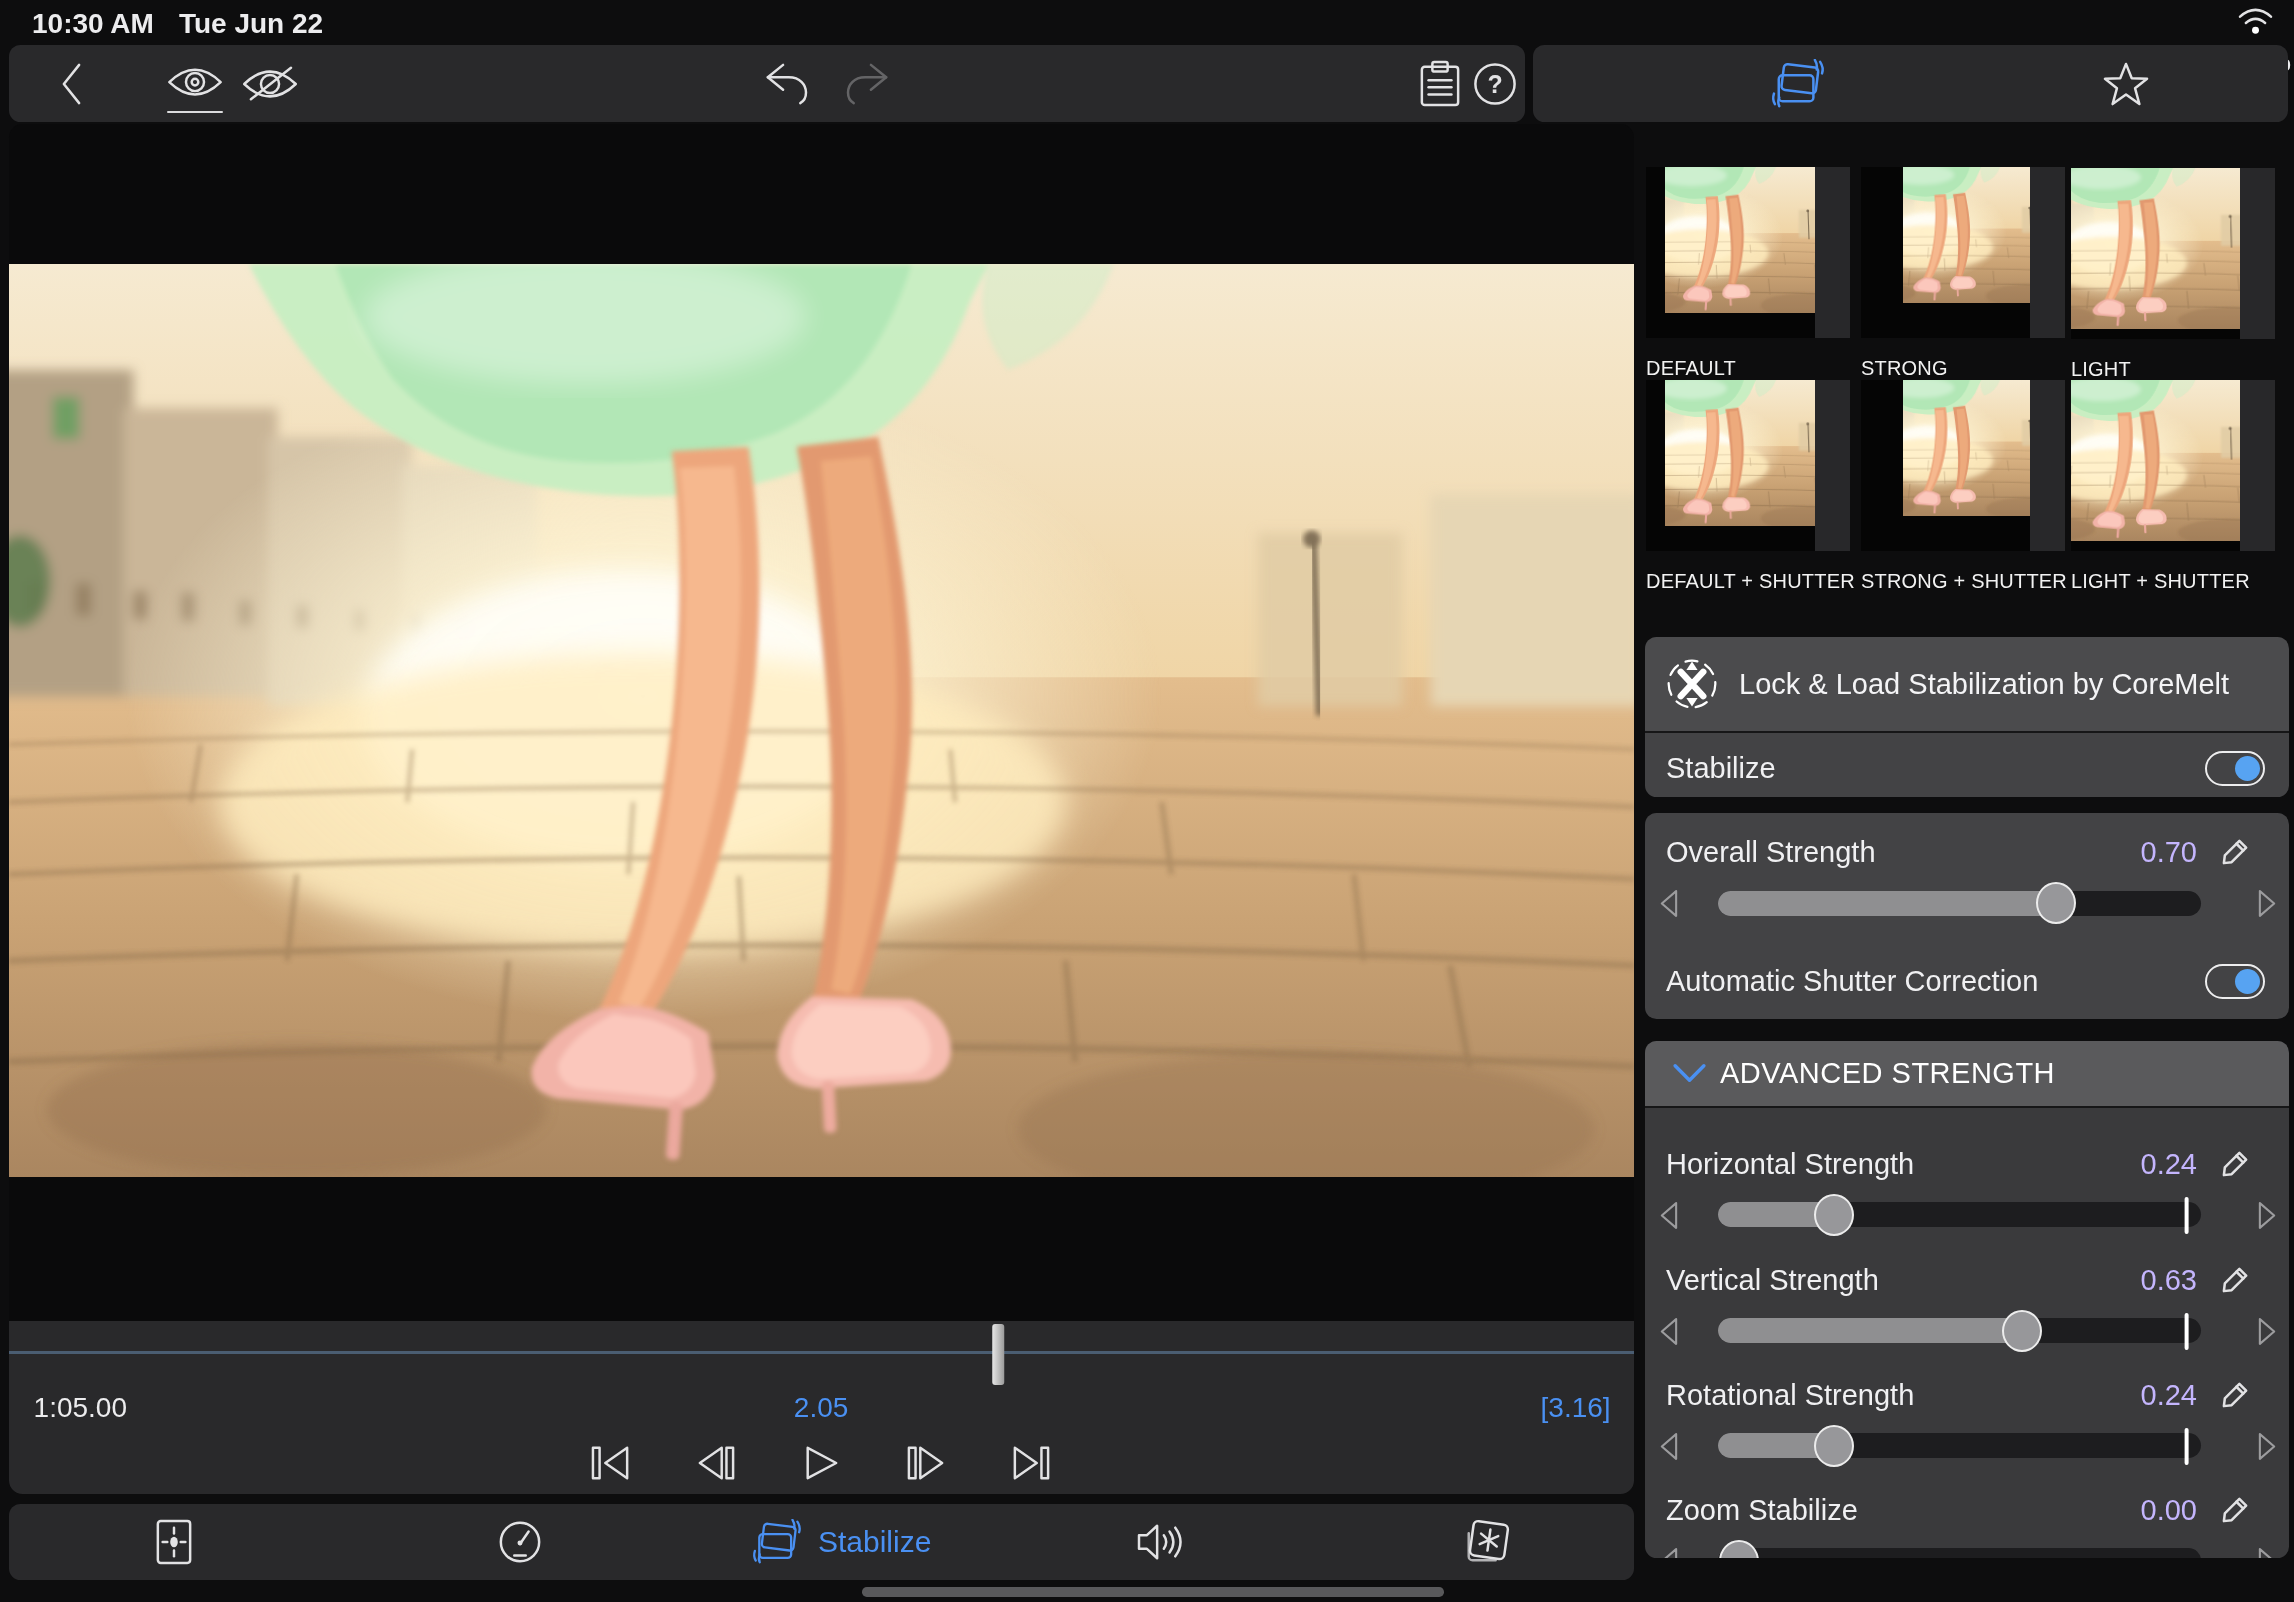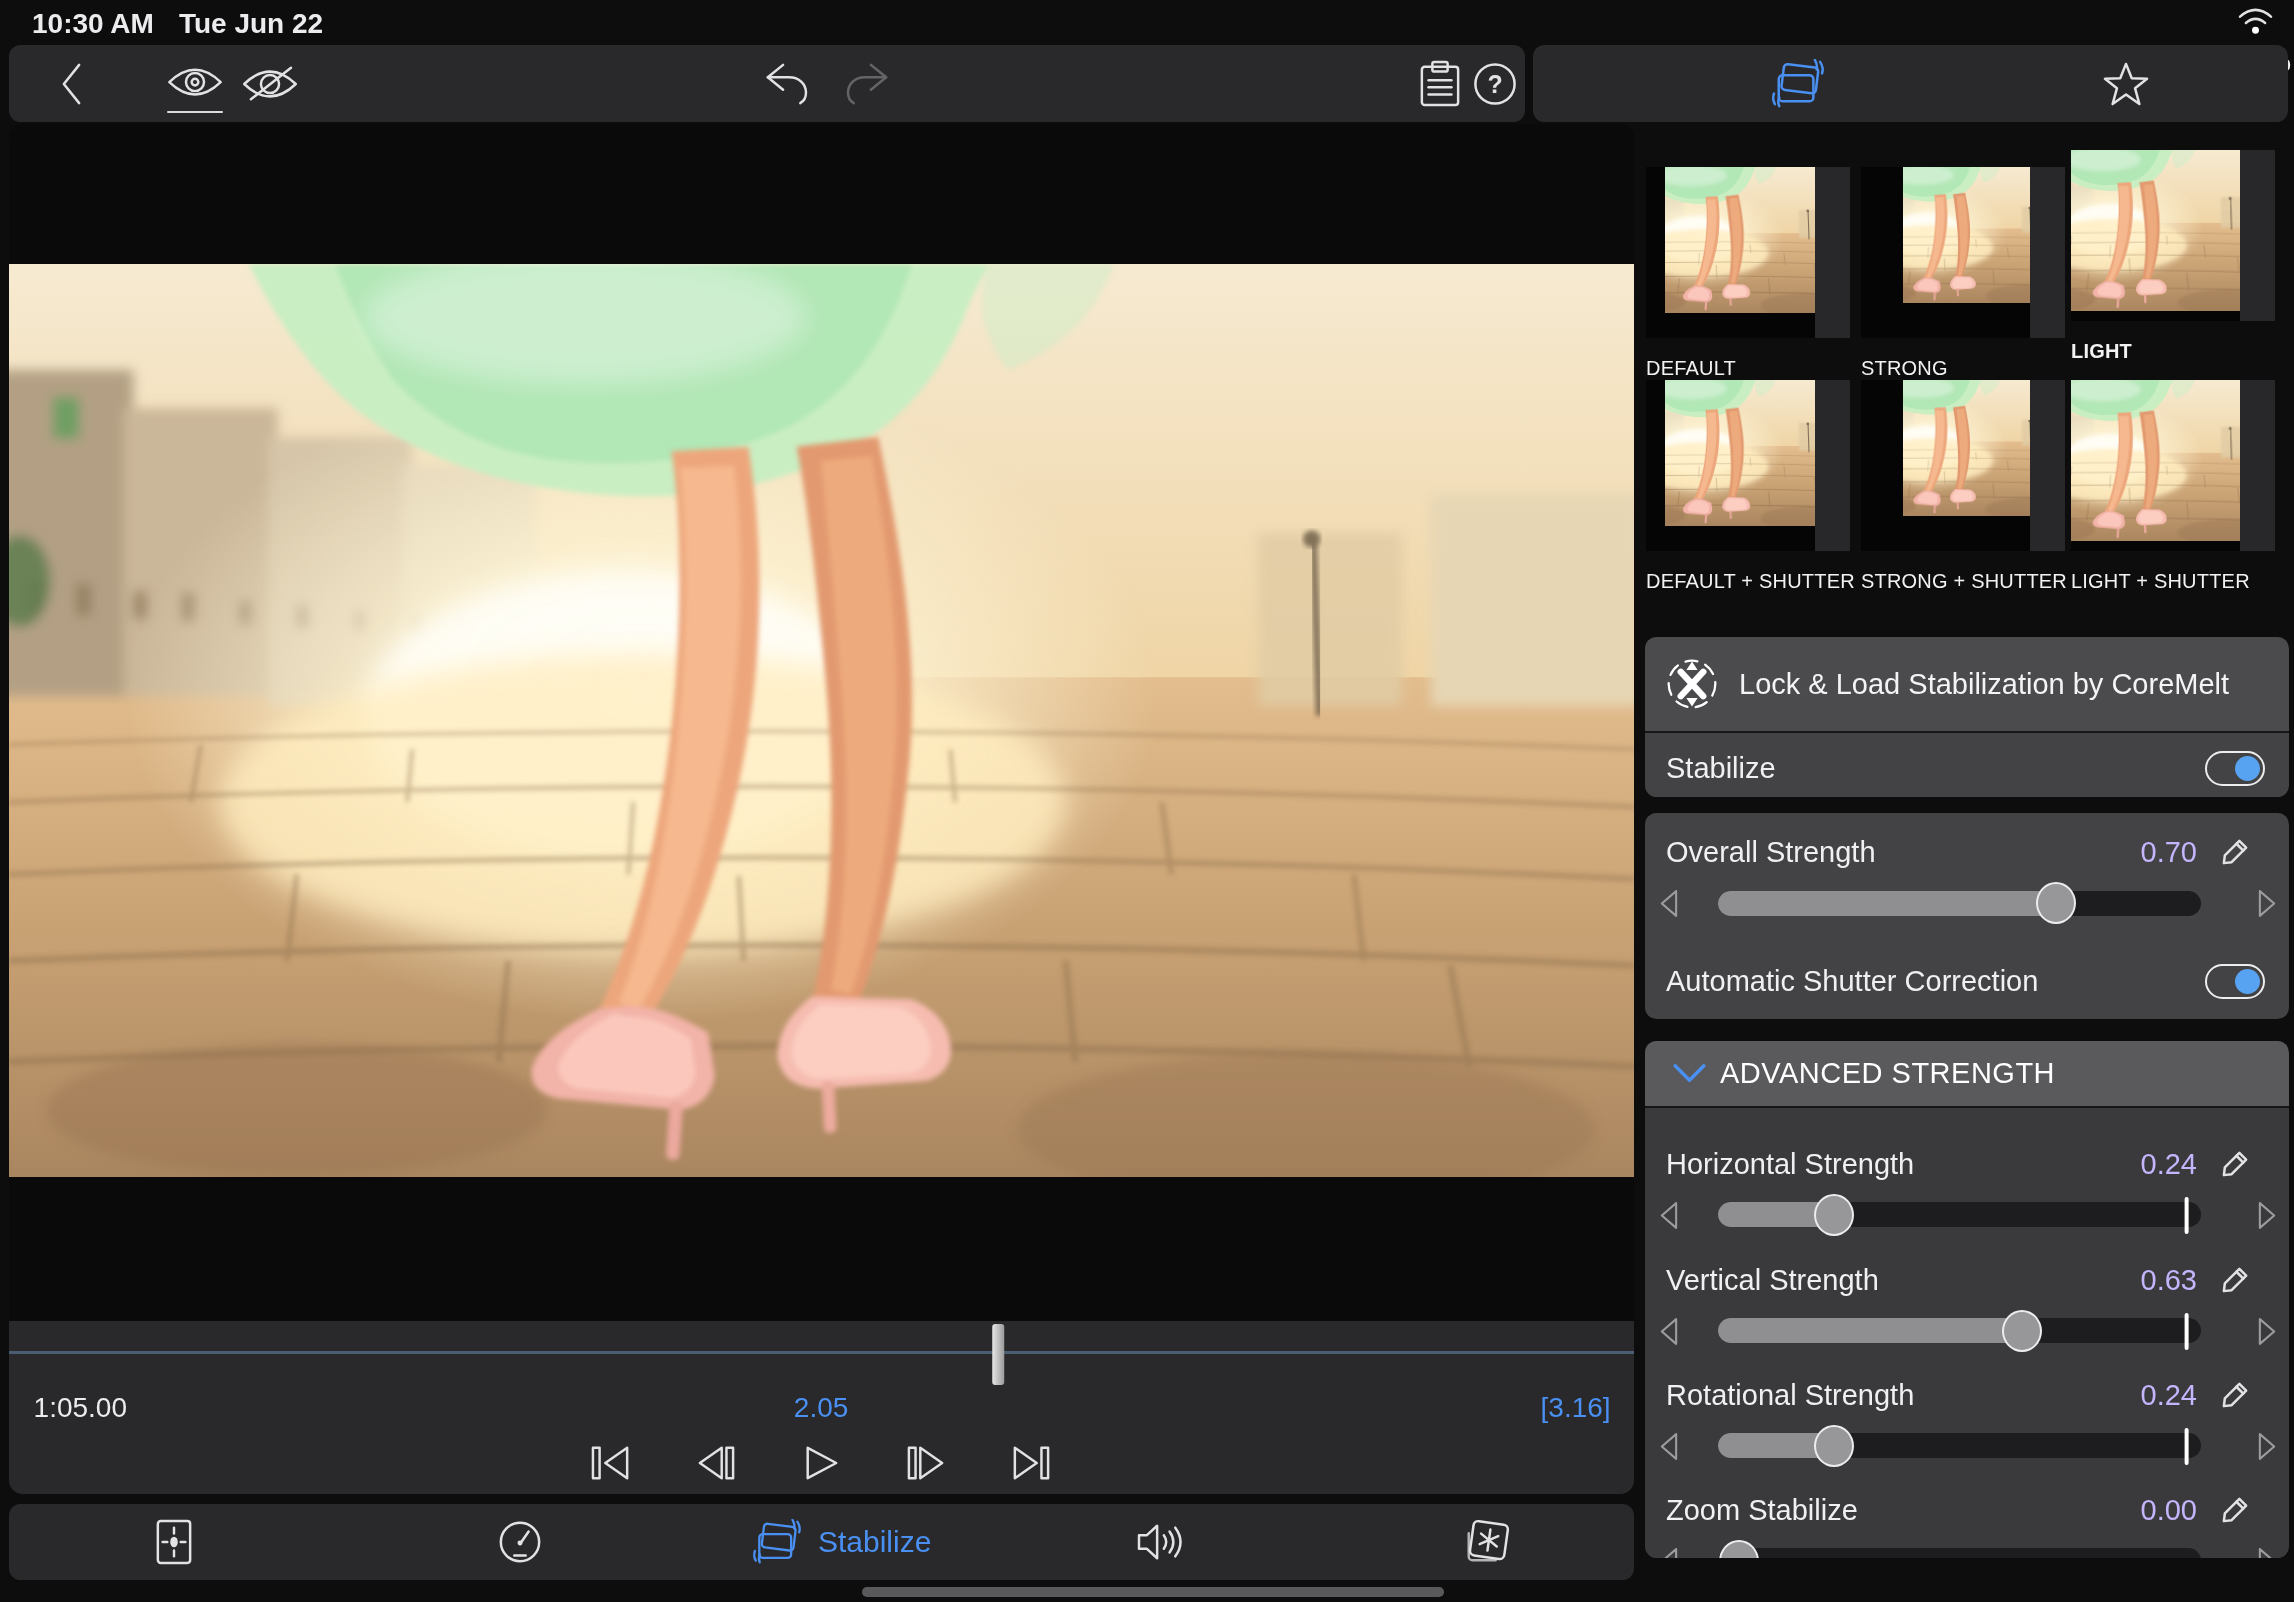--- a/index.html
+++ b/index.html
@@ -321,21 +321,21 @@
   </div>
   <div class="preset p-strong" style="left:1861px;top:167px;">
     <div class="thumb">
         <div class="matte"></div>
       <svg class="scene" viewBox="340 0 1150 950" preserveAspectRatio="xMidYMid slice">
           <use href="#scene"></use>
         </svg>
       </div>
     <div class="plabel">STRONG</div>
   </div>
-  <div class="preset p-light" style="left:2071px;top:150px;font-weight:bold;">
+  <div class="preset p-light" style="left:2071px;top:168px;">
     <div class="thumb">
         <div class="matte"></div>
       <svg class="scene" viewBox="340 0 1150 950" preserveAspectRatio="xMidYMid slice">
           <use href="#scene"></use>
         </svg>
       </div>
     <div class="plabel">LIGHT</div>
   </div>
   <div class="preset p-default" style="left:1646px;top:380px;">
     <div class="thumb">

